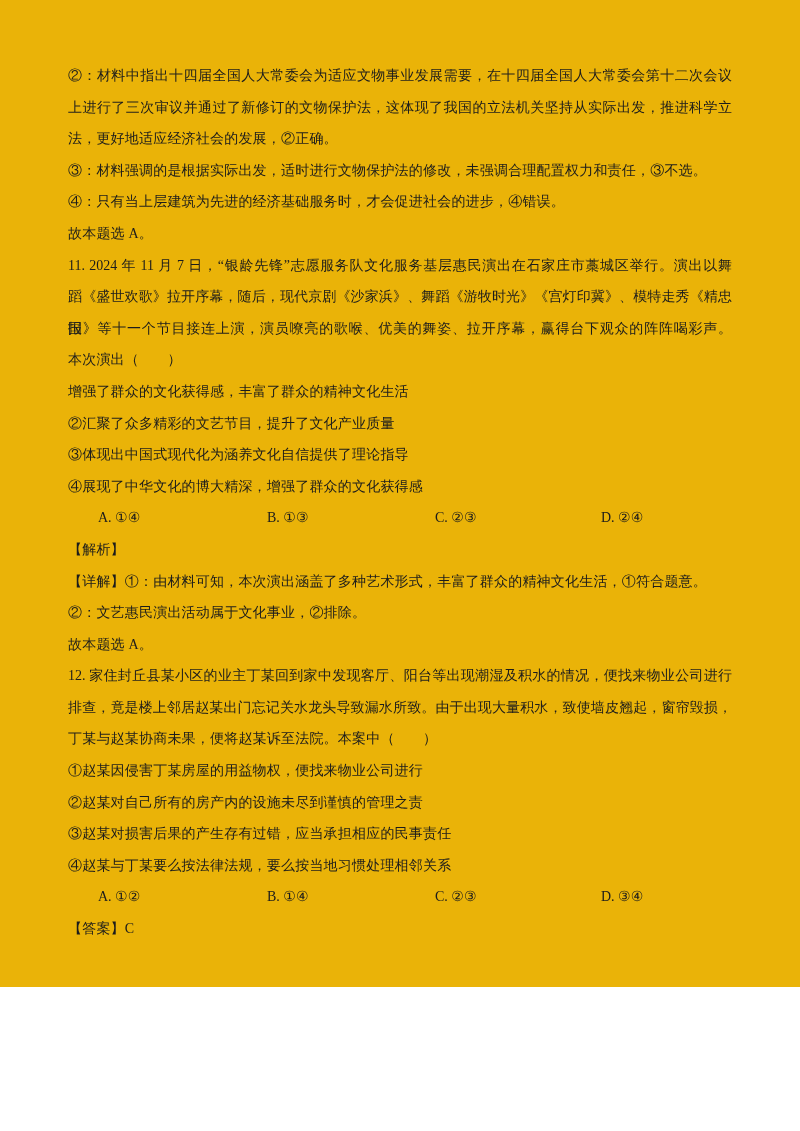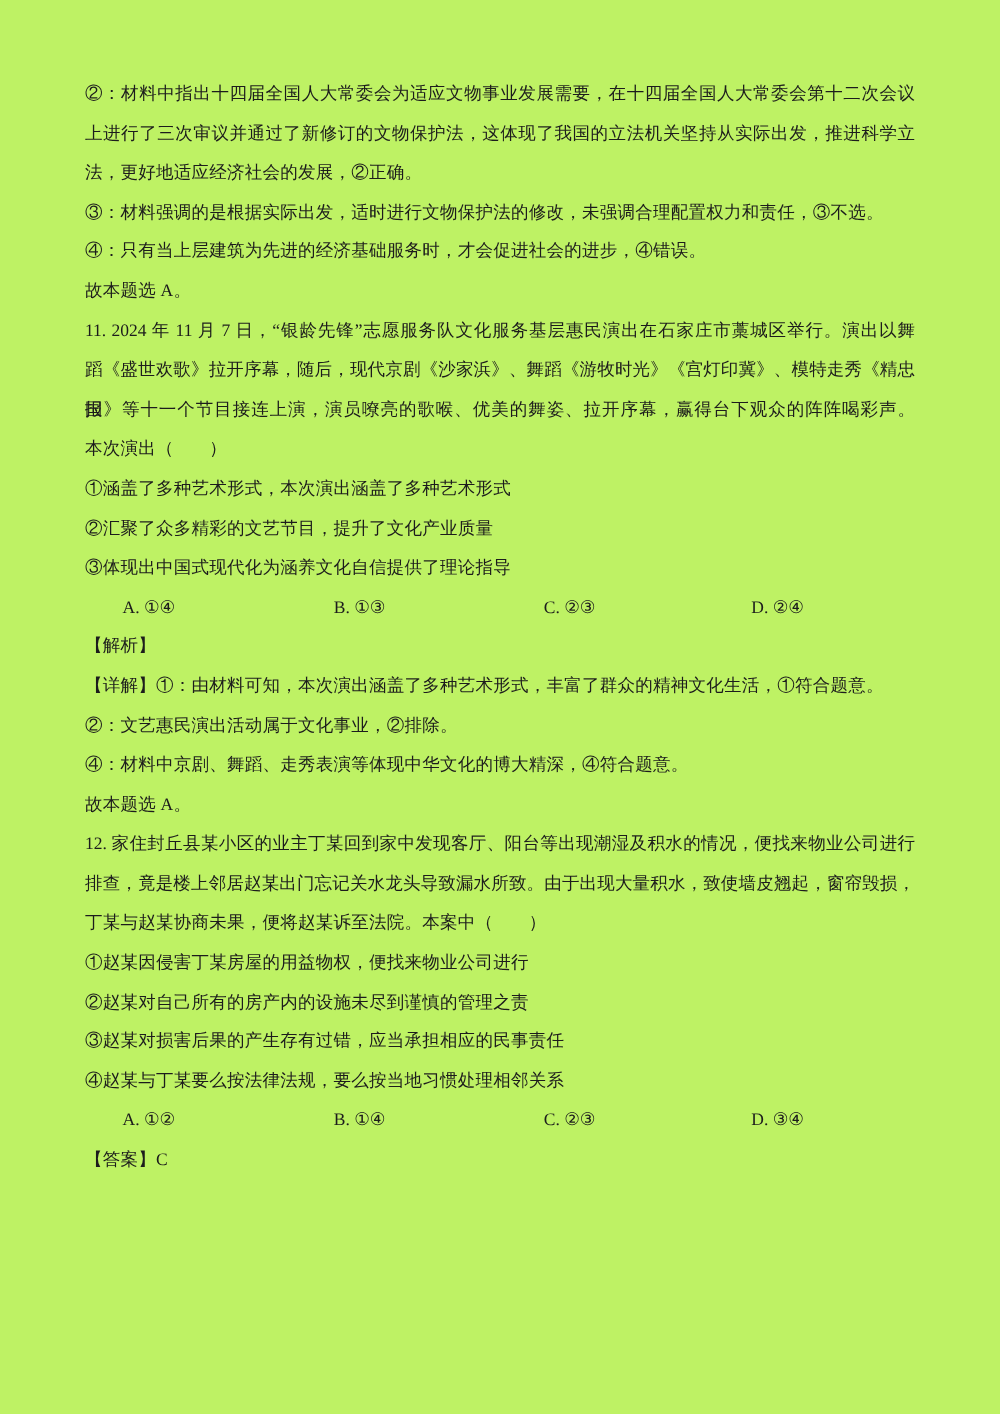--- a/index.html
+++ b/index.html
@@ -3,22 +3,22 @@
 <meta charset="utf-8">
 <style>
   html, body {
     margin: 0;
     padding: 0;
     background: #ffffff;
   }
   .page {
     position: relative;
     width: 800px;
-    height: 1131px;
-    background: #bef264;
+    height: 987px;
+    background: #eab308;
     overflow: hidden;
     font-family: "Liberation Serif", "DejaVu Serif", serif;
   }
   .content {
     position: absolute;
     left: 68px;
     top: 60px;
     width: 664px;
   }
   .line {
@@ -58,28 +58,28 @@
       <div class="line justify">②：材料中指出十四届全国人大常委会为适应文物事业发展需要，在十四届全国人大常委会第十二次会议</div>
       <div class="line justify">上进行了三次审议并通过了新修订的文物保护法，这体现了我国的立法机关坚持从实际出发，推进科学立</div>
       <div class="line">法，更好地适应经济社会的发展，②正确。</div>
       <div class="line">③：材料强调的是根据实际出发，适时进行文物保护法的修改，未强调合理配置权力和责任，③不选。</div>
       <div class="line">④：只有当上层建筑为先进的经济基础服务时，才会促进社会的进步，④错误。</div>
       <div class="line">故本题选 A。</div>
       <div class="line justify">11. 2024 年 11 月 7 日，“银龄先锋”志愿服务队文化服务基层惠民演出在石家庄市藁城区举行。演出以舞</div>
       <div class="line justify">蹈《盛世欢歌》拉开序幕，随后，现代京剧《沙家浜》、舞蹈《游牧时光》《宫灯印冀》、模特走秀《精忠报</div>
       <div class="line justify">国》等十一个节目接连上演，演员嘹亮的歌喉、优美的舞姿、拉开序幕，赢得台下观众的阵阵喝彩声。</div>
       <div class="line">本次演出（　　）</div>
-      <div class="line">①涵盖了多种艺术形式，本次演出涵盖了多种艺术形式</div>
+      <div class="line">增强了群众的文化获得感，丰富了群众的精神文化生活</div>
       <div class="line">②汇聚了众多精彩的文艺节目，提升了文化产业质量</div>
       <div class="line">③体现出中国式现代化为涵养文化自信提供了理论指导</div>
+      <div class="line">④展现了中华文化的博大精深，增强了群众的文化获得感</div>
       <div class="options"><span class="opt">A. ①④</span><span class="opt">B. ①③</span><span class="opt">C. ②③</span><span class="opt">D. ②④</span></div>
       <div class="line">【解析】</div>
       <div class="line">【详解】①：由材料可知，本次演出涵盖了多种艺术形式，丰富了群众的精神文化生活，①符合题意。</div>
       <div class="line">②：文艺惠民演出活动属于文化事业，②排除。</div>
-      <div class="line">④：材料中京剧、舞蹈、走秀表演等体现中华文化的博大精深，④符合题意。</div>
       <div class="line">故本题选 A。</div>
       <div class="line justify">12. 家住封丘县某小区的业主丁某回到家中发现客厅、阳台等出现潮湿及积水的情况，便找来物业公司进行</div>
       <div class="line justify">排查，竟是楼上邻居赵某出门忘记关水龙头导致漏水所致。由于出现大量积水，致使墙皮翘起，窗帘毁损，</div>
       <div class="line">丁某与赵某协商未果，便将赵某诉至法院。本案中（　　）</div>
       <div class="line">①赵某因侵害丁某房屋的用益物权，便找来物业公司进行</div>
       <div class="line">②赵某对自己所有的房产内的设施未尽到谨慎的管理之责</div>
       <div class="line">③赵某对损害后果的产生存有过错，应当承担相应的民事责任</div>
       <div class="line">④赵某与丁某要么按法律法规，要么按当地习惯处理相邻关系</div>
       <div class="options"><span class="opt">A. ①②</span><span class="opt">B. ①④</span><span class="opt">C. ②③</span><span class="opt">D. ③④</span></div>
       <div class="line">【答案】C</div>

